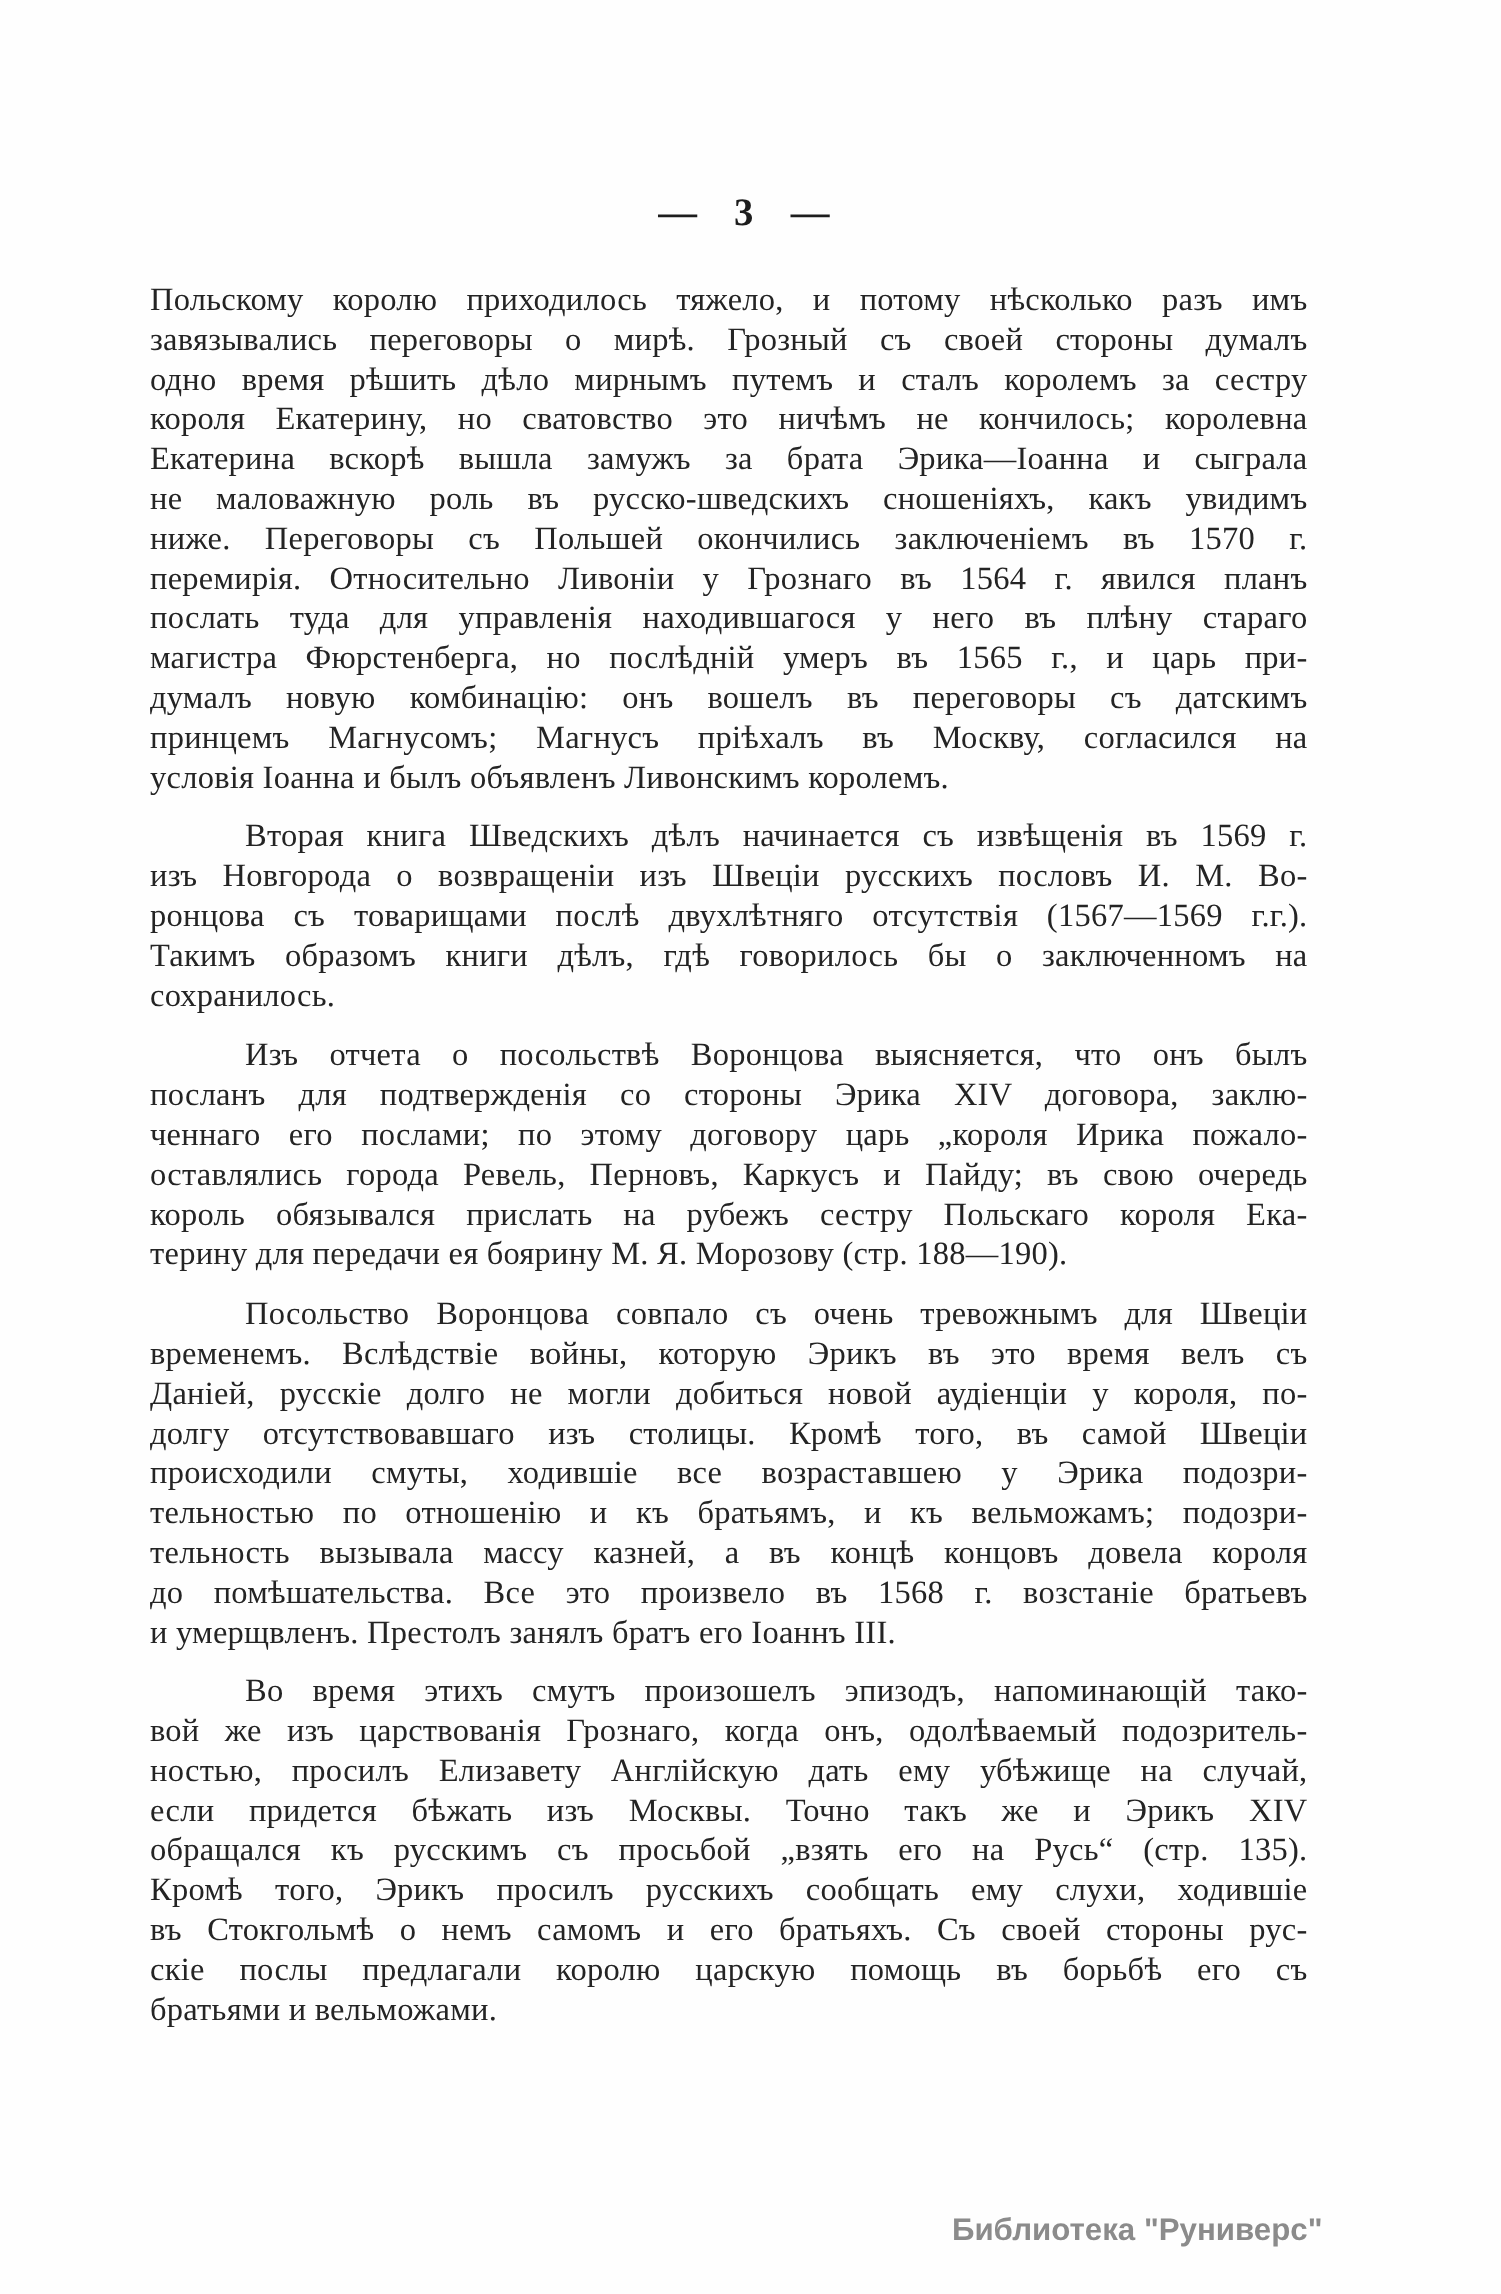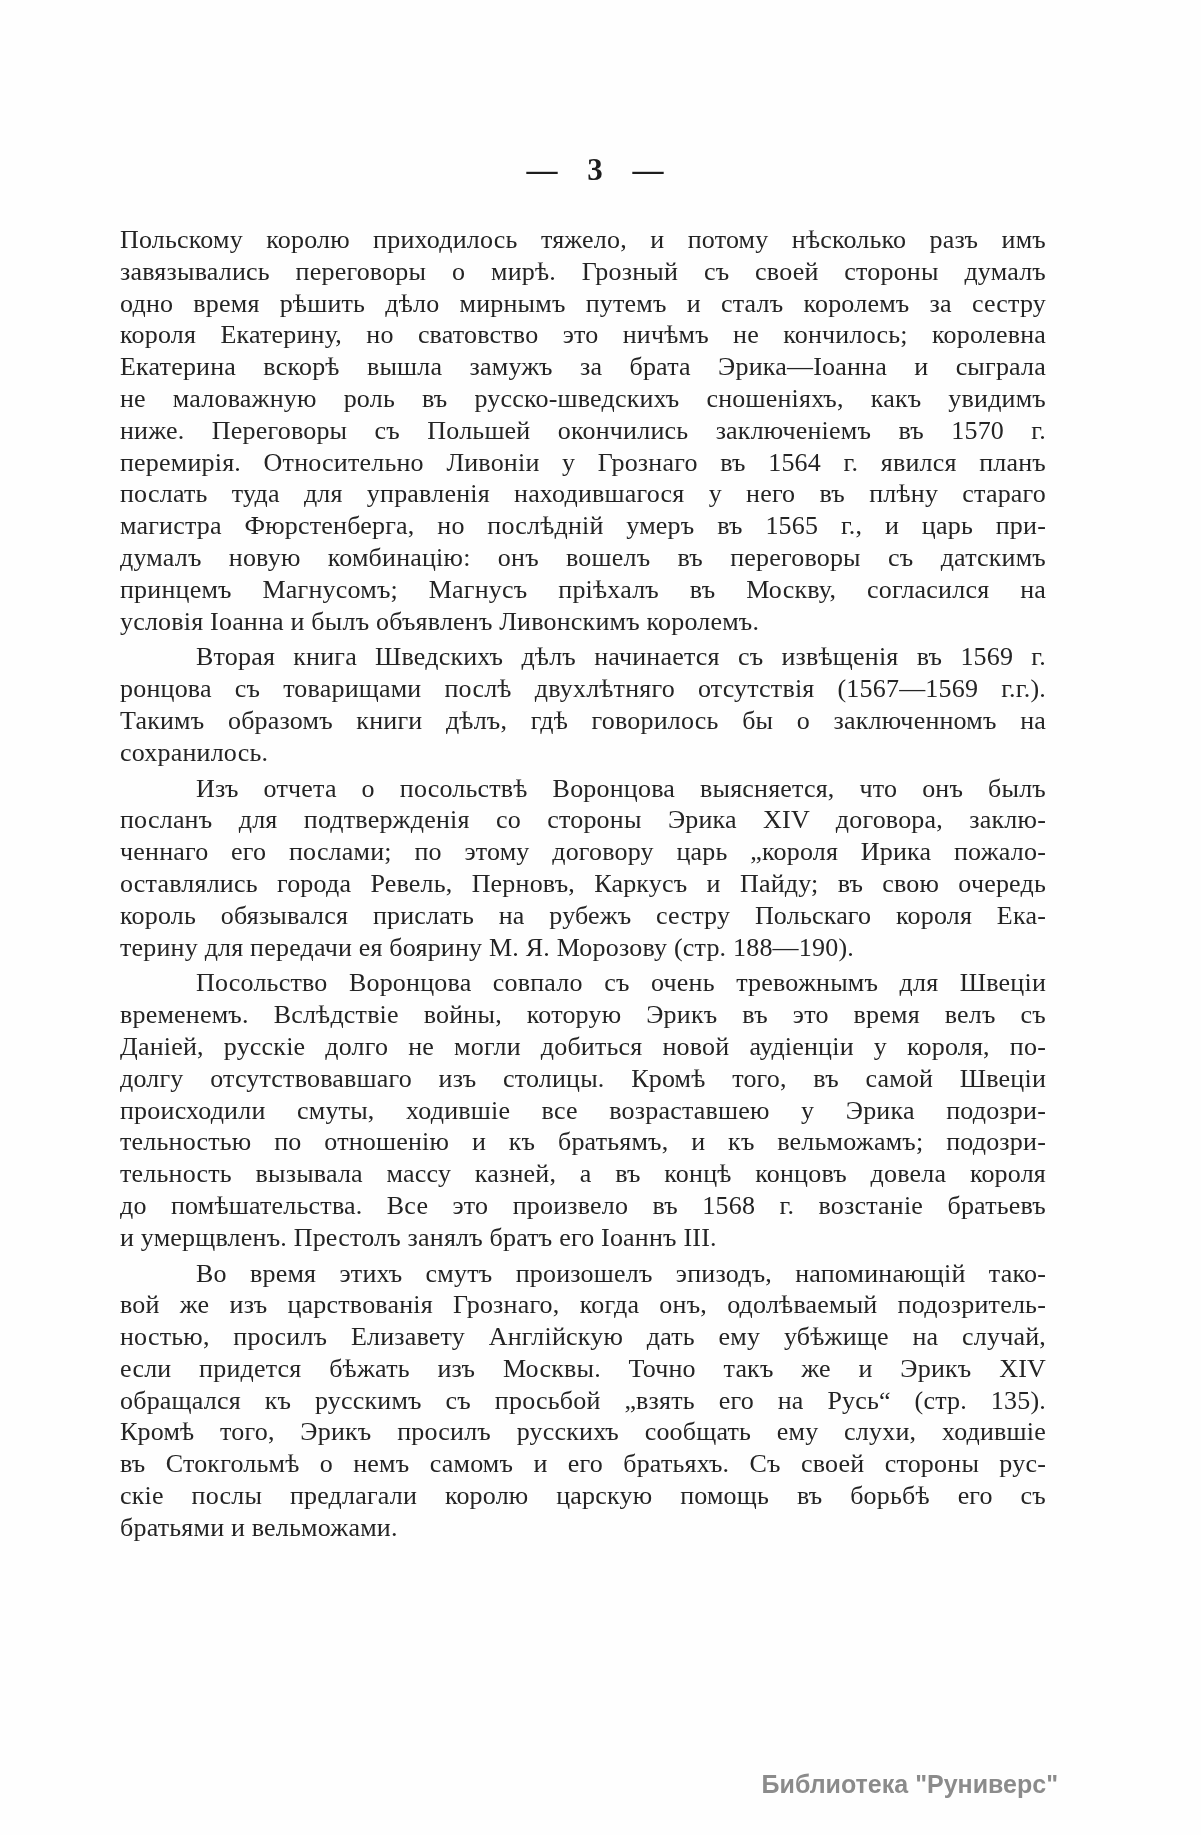--- a/index.html
+++ b/index.html
@@ -30,21 +30,21 @@
   }
   .body-text {
     position: absolute;
     top: 224px;
     left: 120px;
     width: 926px;
     font-size: 26px;
     color: #242424;
   }
   .paragraph + .paragraph {
-    margin-top: 4px;
+    margin-top: 16px;
   }
   .line {
     height: 31.8px;
     line-height: 31.8px;
     text-align: justify;
     text-align-last: justify;
     overflow: hidden;
     letter-spacing: 0.2px;
   }
   .line.last-line {
@@ -82,20 +82,21 @@
         <div class="line">ниже. Переговоры съ Польшей окончились заключеніемъ въ 1570 г.</div>
         <div class="line">перемирія. Относительно Ливоніи у Грознаго въ 1564 г. явился планъ</div>
         <div class="line">послать туда для управленія находившагося у него въ плѣну стараго</div>
         <div class="line">магистра Фюрстенберга, но послѣдній умеръ въ 1565 г., и царь при-</div>
         <div class="line">думалъ новую комбинацію: онъ вошелъ въ переговоры съ датскимъ</div>
         <div class="line">принцемъ Магнусомъ; Магнусъ пріѣхалъ въ Москву, согласился на</div>
         <div class="line last-line">условія Іоанна и былъ объявленъ Ливонскимъ королемъ.</div>
       </div>
       <div class="paragraph">
         <div class="line first-line">Вторая книга Шведскихъ дѣлъ начинается съ извѣщенія въ 1569 г.</div>
+        <div class="line">изъ Новгорода о возвращеніи изъ Швеціи русскихъ пословъ И. М. Во-</div>
         <div class="line">ронцова съ товарищами послѣ двухлѣтняго отсутствія (1567—1569 г.г.).</div>
         <div class="line">Такимъ образомъ книги дѣлъ, гдѣ говорилось бы о заключенномъ на</div>
         <div class="line last-line">сохранилось.</div>
       </div>
       <div class="paragraph">
         <div class="line first-line">Изъ отчета о посольствѣ Воронцова выясняется, что онъ былъ</div>
         <div class="line">посланъ для подтвержденія со стороны Эрика XIV договора, заклю-</div>
         <div class="line">ченнаго его послами; по этому договору царь „короля Ирика пожало-</div>
         <div class="line">оставлялись города Ревель, Перновъ, Каркусъ и Пайду; въ свою очередь</div>
         <div class="line">король обязывался прислать на рубежъ сестру Польскаго короля Ека-</div>

